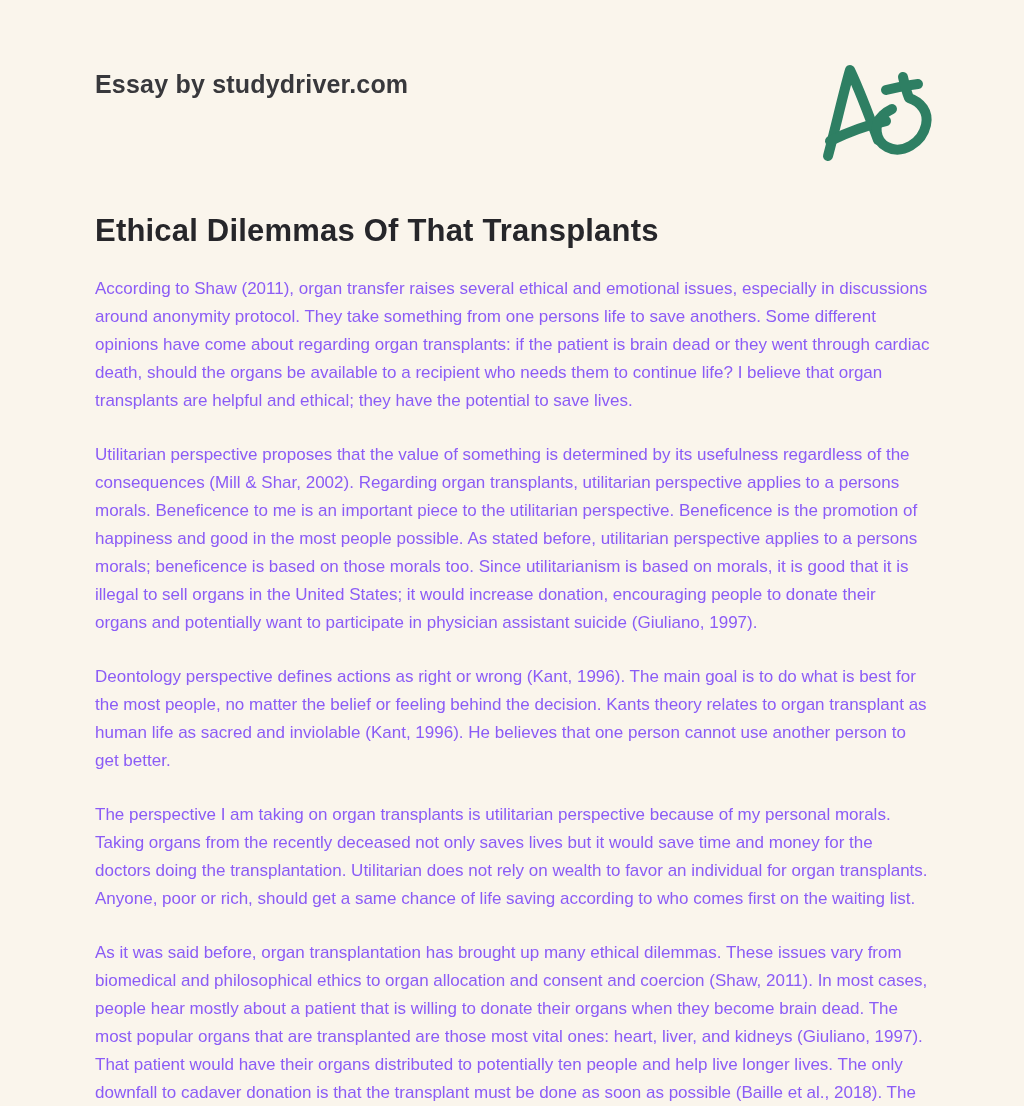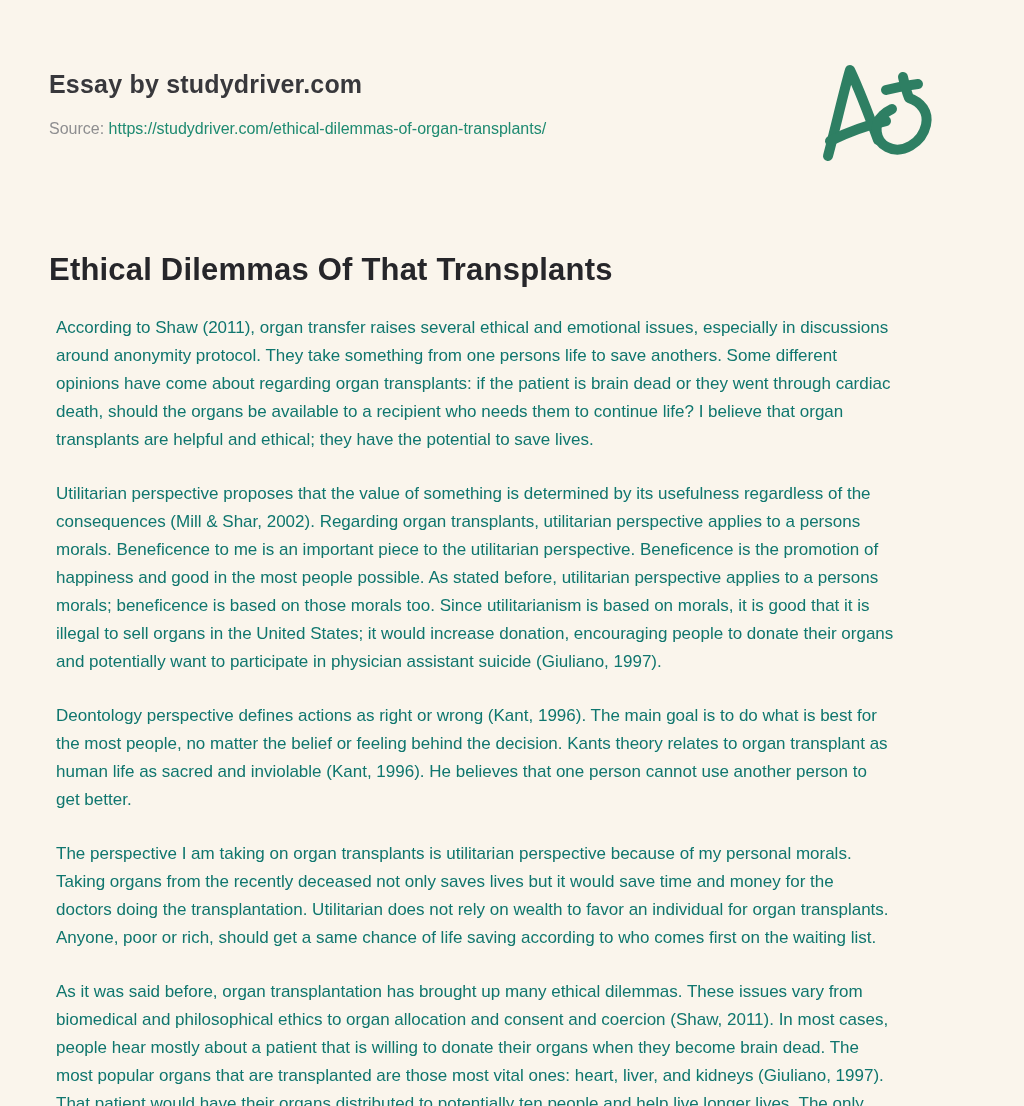--- a/index.html
+++ b/index.html
@@ -11,21 +11,21 @@
     height: 1106px;
     background: #faf5ec;
     font-family: "Liberation Sans", "DejaVu Sans", sans-serif;
     overflow: hidden;
   }
   .container {
     position: relative;
     box-sizing: border-box;
     width: 1024px;
     height: 1106px;
-    padding: 70px 92px 0 49px;
+    padding: 70px 92px 0 95px;
   }
   .header-title {
     margin: 0;
     font-size: 25px;
     font-weight: 700;
     color: #38383c;
     letter-spacing: 0.2px;
   }
   .source-line {
     margin: 21px 0 0 0;
@@ -49,38 +49,34 @@
   }
   .essay-title {
     margin: 114px 0 0 0;
     font-size: 31px;
     line-height: 36px;
     font-weight: 700;
     color: #26262a;
     letter-spacing: 0.2px;
   }
   .essay p {
-    margin: 26px 0 0 7px;
+    margin: 26px 0 0 0;
     max-width: 838px;
     font-size: 17px;
     line-height: 28px;
-    color: #0f766e;
+    color: #8b5cf6;
   }
 </style>
 </head>
 <body>
 
 <div class="container">
 
   <div>
     <h1 class="header-title">Essay by studydriver.com</h1>
-    <p class="source-line">
-      <span>Source:</span>
-      <a href="#">https://studydriver.com/ethical-dilemmas-of-organ-transplants/</a>
-    </p>
   </div>
 
   <div class="logo">
     <svg viewBox="0 0 135 120" fill="none" stroke="#2e7f63" stroke-width="10" stroke-linecap="round" stroke-linejoin="round">
 
       <path d="M10,104 C17,78 26,38 32,18 C41,37 52,66 60,88"></path>
 
       <path d="M12,89 C30,80 50,73 68,69"></path>
 
       <path d="M68,38 C79,35 90,33 100,32"></path>

